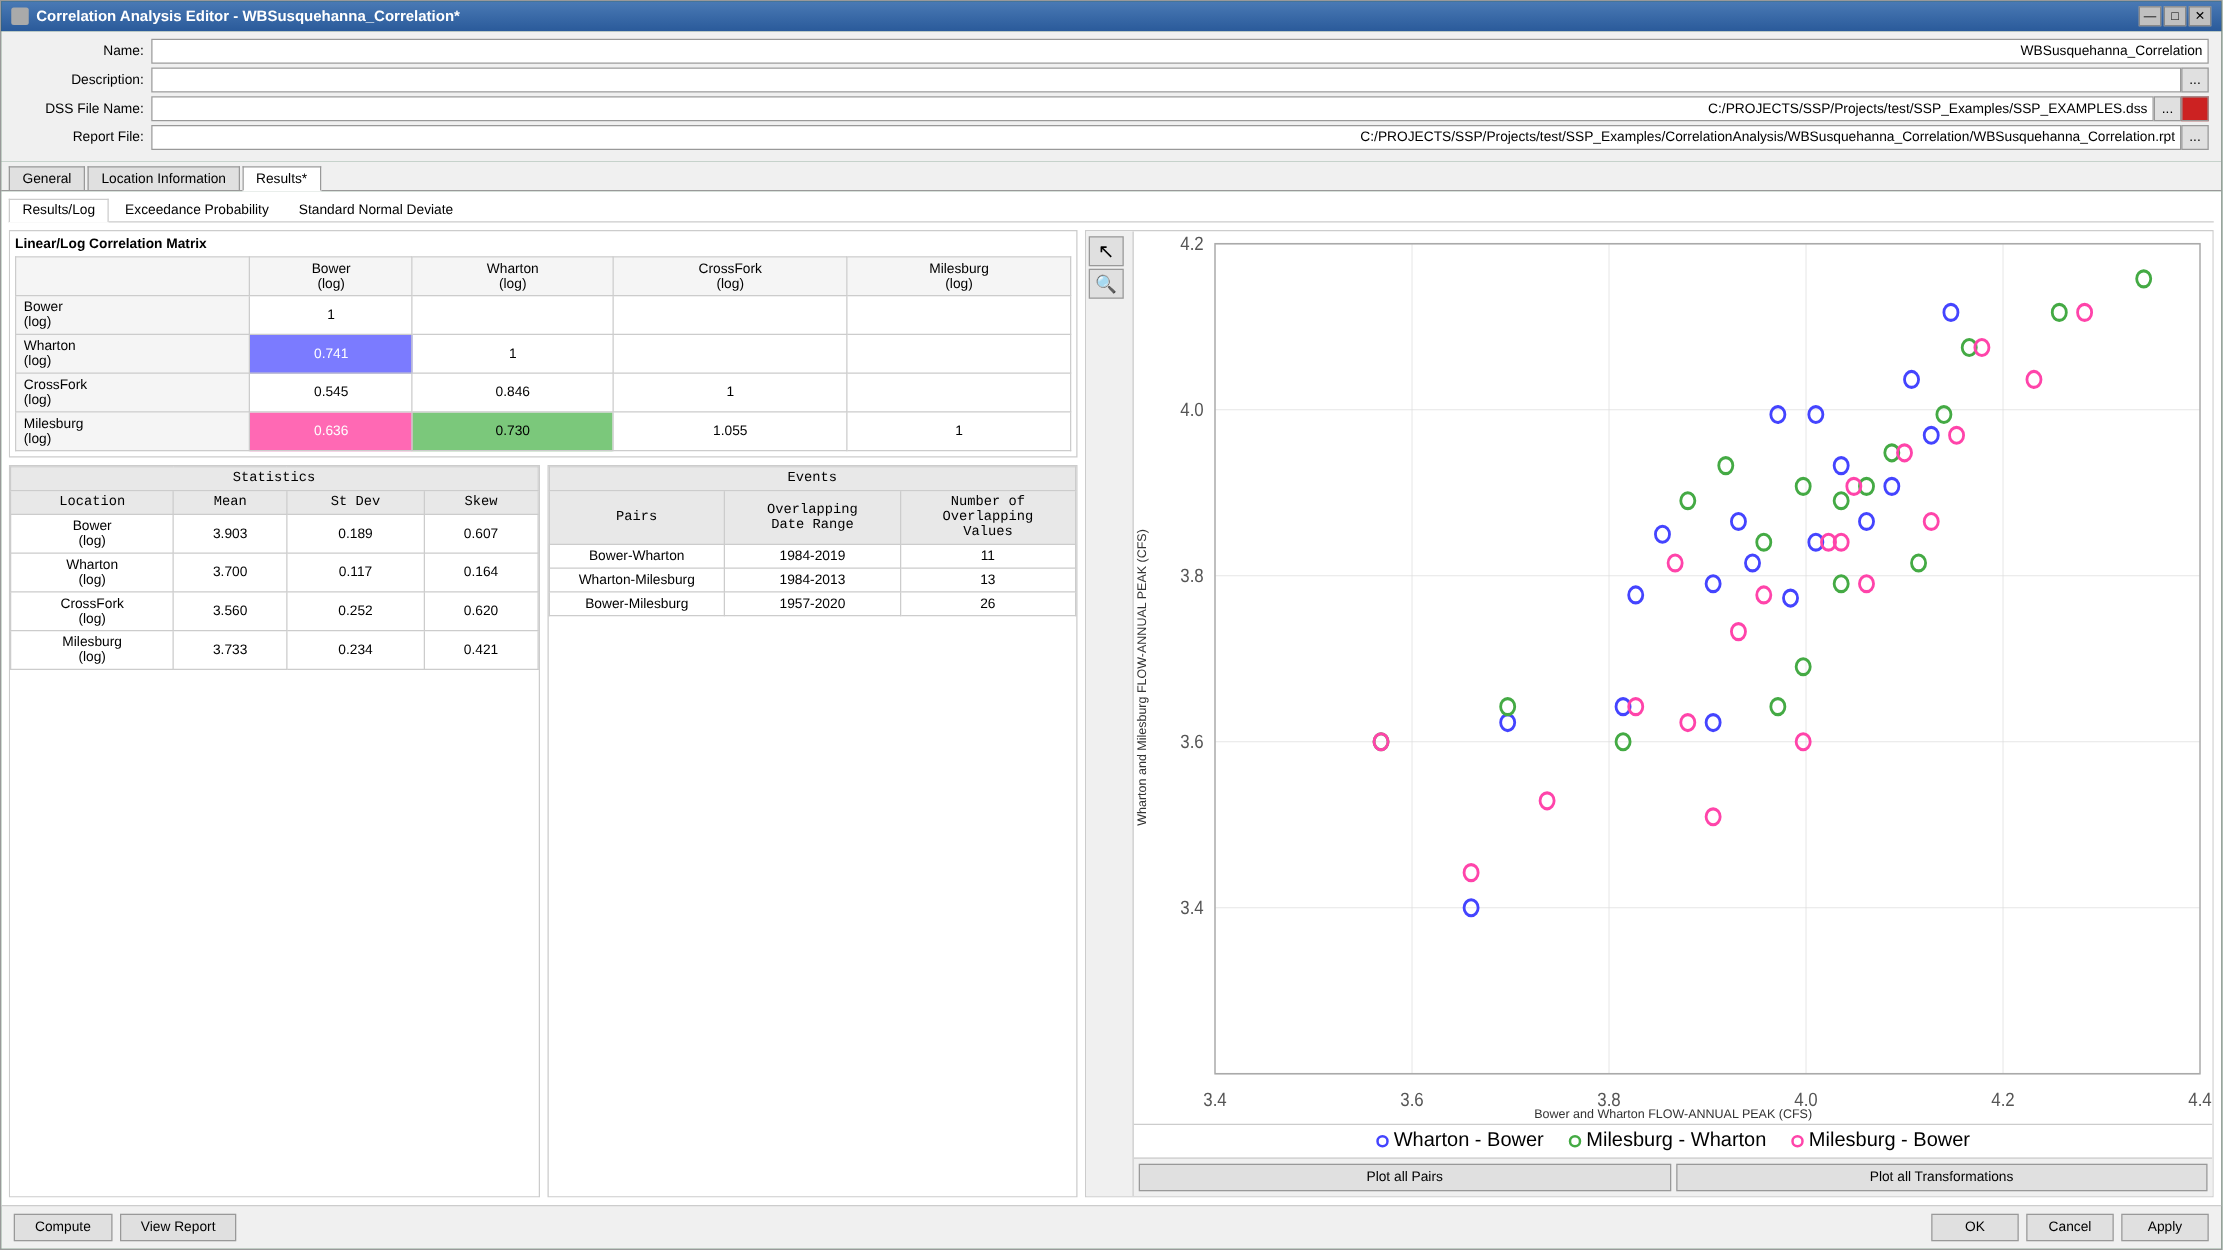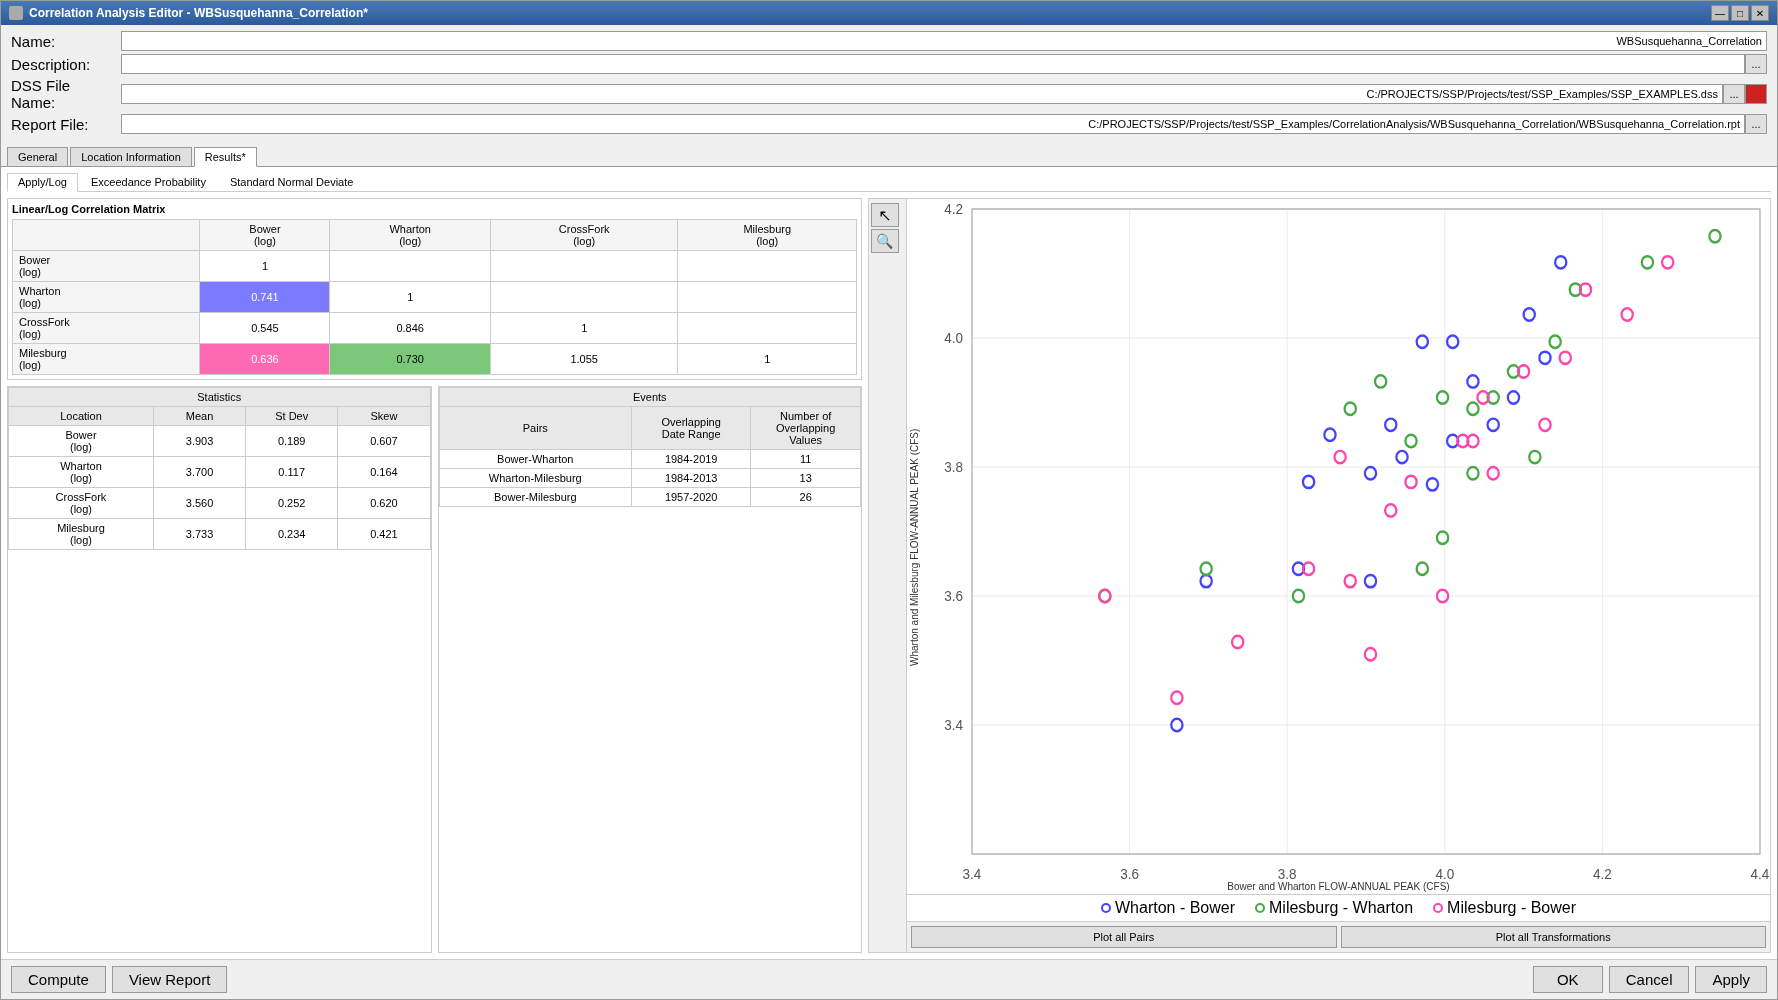--- a/index.html
+++ b/index.html
@@ -9,21 +9,21 @@
     
     .title-bar { background: linear-gradient(to bottom, #4a7ab5, #2a5a9a); color: white; height: 24px; display: flex; align-items: center; justify-content: space-between; padding: 0 8px; flex-shrink: 0; }
     .title-bar-left { display: flex; align-items: center; gap: 6px; }
     .title-bar-icon { width: 14px; height: 14px; background: #aaa; border-radius: 2px; }
     .title-bar-text { font-size: 12px; font-weight: bold; }
     .title-bar-buttons { display: flex; gap: 2px; }
     .title-btn { width: 18px; height: 16px; background: #c0c0c0; border: 1px solid #888; display: flex; align-items: center; justify-content: center; font-size: 10px; cursor: pointer; color: #000; }
     
     .form-area { background: #f0f0f0; padding: 6px 10px; flex-shrink: 0; }
     .form-row { display: flex; align-items: center; margin-bottom: 3px; }
-    .form-label { width: 110px; font-size: 15px; padding-right: 6px; }
+    .form-label { width: 110px; font-size: 11px; text-align: right; padding-right: 6px; }
     .form-input { flex: 1; height: 20px; border: 1px solid #999; background: white; padding: 0 4px; font-size: 11px; text-align: right; }
     .form-input-with-btn { display: flex; flex: 1; }
     .form-input-with-btn input { flex: 1; height: 20px; border: 1px solid #999; background: white; padding: 0 4px; font-size: 11px; }
     .form-btn { width: 22px; height: 20px; background: #e0e0e0; border: 1px solid #999; cursor: pointer; font-size: 11px; display: flex; align-items: center; justify-content: center; }
     .form-btn-red { background: #cc2222; width: 22px; height: 20px; border: 1px solid #999; }
     
     .tabs-bar { background: #f0f0f0; padding: 4px 6px 0; display: flex; gap: 2px; flex-shrink: 0; border-bottom: 1px solid #999; }
     .tab { padding: 3px 10px; background: #e0e0e0; border: 1px solid #999; border-bottom: none; cursor: pointer; font-size: 11px; }
     .tab.active { background: white; border-bottom: 1px solid white; margin-bottom: -1px; }
     
@@ -47,38 +47,38 @@
     .cell-blue { background: #7b7bff; color: white; }
     .cell-pink { background: #ff69b4; color: white; }
     .cell-green { background: #7bc87b; color: black; }
     
     .bottom-tables { display: flex; gap: 6px; flex: 1; }
     
     .stats-section { flex: 1; border: 1px solid #ccc; }
     .events-section { flex: 1; border: 1px solid #ccc; }
     
     .data-table { width: 100%; border-collapse: collapse; font-size: 11px; }
-    .data-table th { background: #e8e8e8; border: 1px solid #ccc; padding: 3px 0; text-align: center; font-weight: normal; }
+    .data-table th { background: #e8e8e8; border: 1px solid #ccc; padding: 3px 16px; text-align: center; font-weight: normal; font-family: Liberation Mono, monospace; }
     .data-table td { border: 1px solid #ccc; padding: 3px 6px; text-align: center; }
     
     .right-panel { flex: 1; display: flex; flex-direction: column; border: 1px solid #ccc; background: white; }
     .chart-tool-btn { width: 28px; height: 24px; background: #e0e0e0; border: 1px solid #999; cursor: pointer; display: flex; align-items: center; justify-content: center; font-size: 14px; }
     .chart-tools-sidebar { width: 38px; background: #f0f0f0; border-right: 1px solid #ccc; display: flex; flex-direction: column; padding: 4px 2px; gap: 2px; flex-shrink: 0; }
     
     .chart-legend { display: flex; gap: 20px; justify-content: center; padding: 4px 0; border-top: 1px solid #ccc; }
     .legend-item { display: flex; align-items: center; gap: 4px; font-size: 16px; }
     .legend-dot { width: 10px; height: 10px; border-radius: 50%; border: 2px solid; background: transparent; }
     
     .chart-actions { display: flex; gap: 4px; padding: 4px; background: #f0f0f0; border-top: 1px solid #ccc; }
     .chart-action-btn { flex: 1; padding: 4px 8px; background: #e0e0e0; border: 1px solid #999; cursor: pointer; font-size: 11px; text-align: center; }
     
     .footer { display: flex; align-items: center; justify-content: space-between; padding: 6px 10px; background: #f0f0f0; border-top: 1px solid #ccc; flex-shrink: 0; }
     .footer-left { display: flex; gap: 6px; }
     .footer-right { display: flex; gap: 6px; }
-    .footer-btn { padding: 4px 16px; background: #e0e0e0; border: 1px solid #999; cursor: pointer; font-size: 15px; min-width: 70px; text-align: center; }
+    .footer-btn { padding: 4px 16px; background: #e0e0e0; border: 1px solid #999; cursor: pointer; font-size: 11px; min-width: 70px; text-align: center; }
     
     .chart-wrapper { flex: 1; position: relative; }
   </style>
 </head>
 <body>
 
 <div class="window">
 
   <div class="title-bar">
     <div class="title-bar-left">
@@ -123,21 +123,21 @@
 
   <div class="tabs-bar">
     <div class="tab">General</div>
     <div class="tab">Location Information</div>
     <div class="tab active">Results*</div>
   </div>
 
   <div class="content-area">
 
     <div class="sub-tabs">
-      <div class="sub-tab active">Apply/Log</div>
+      <div class="sub-tab active">Results/Log</div>
       <div class="sub-tab">Exceedance Probability</div>
       <div class="sub-tab">Standard Normal Deviate</div>
     </div>
 
     <div class="main-layout">
 
       <div class="left-panel">
 
         <div class="matrix-section">
           <div class="section-title">Linear/Log Correlation Matrix</div>

